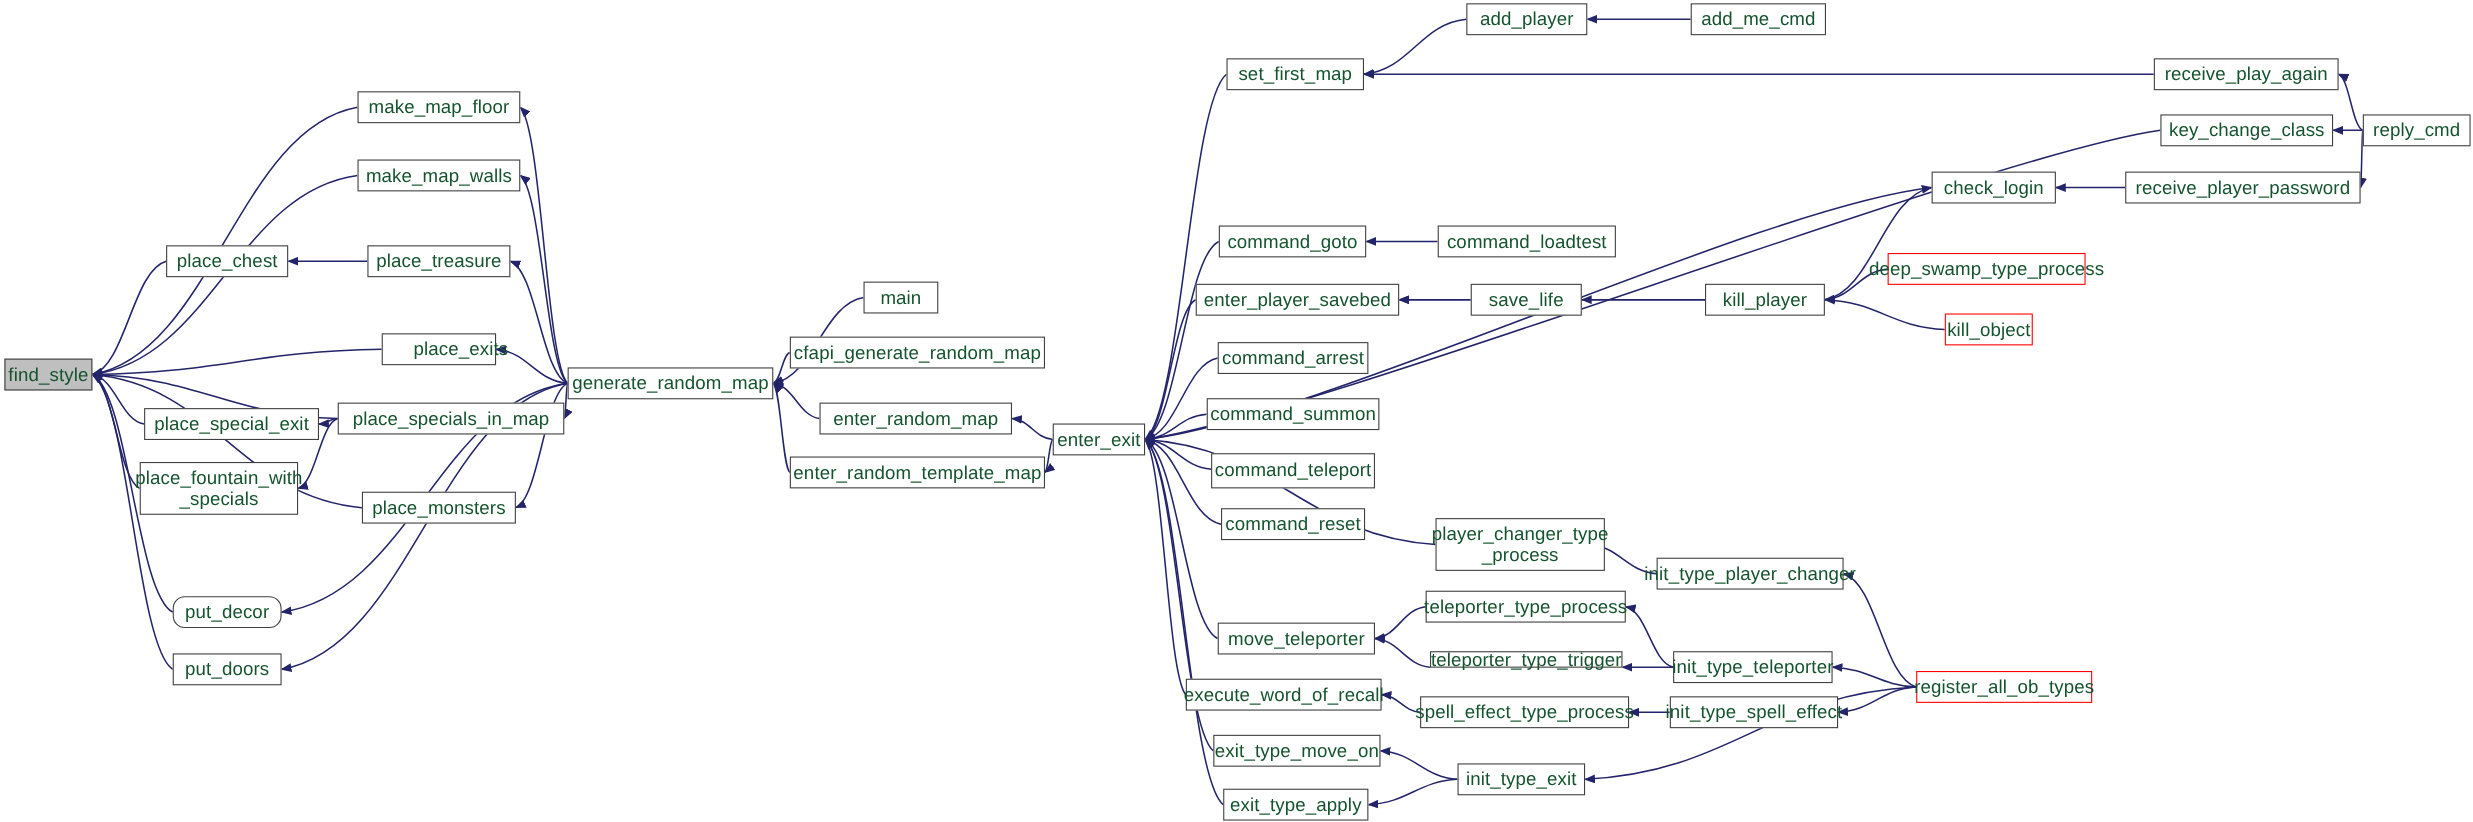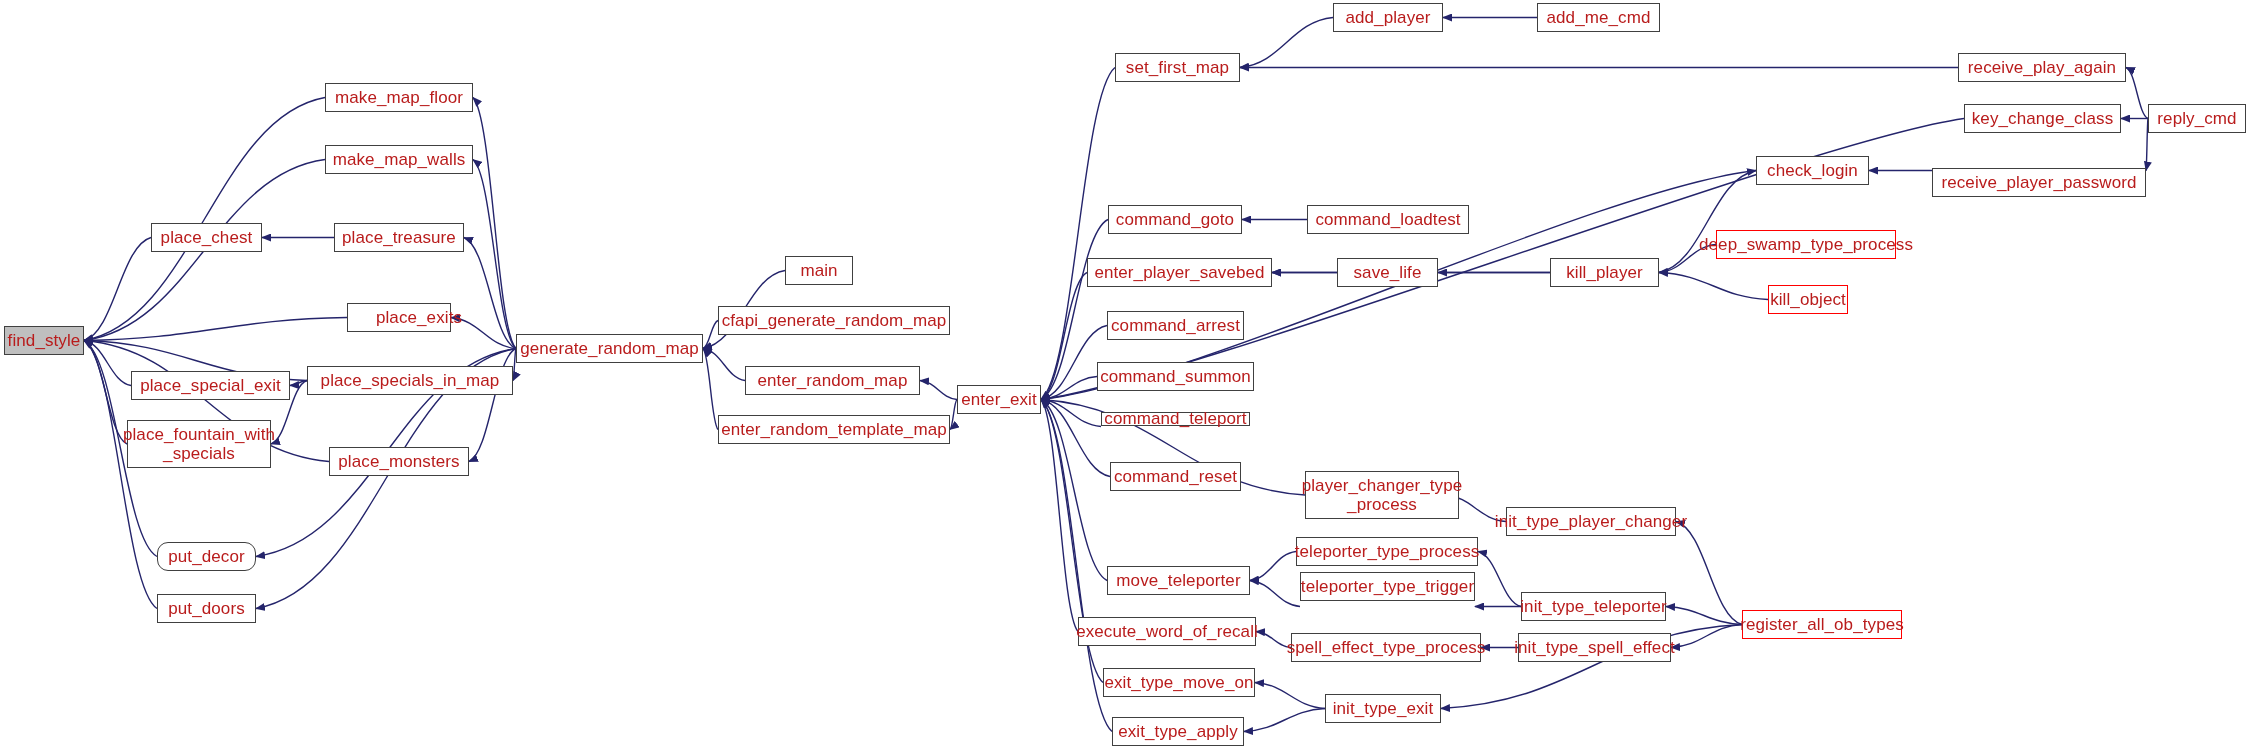--- a/index.html
+++ b/index.html
@@ -35,21 +35,21 @@
   }
   .node {
     position: absolute;
     box-sizing: border-box;
     display: flex;
     align-items: center;
     justify-content: center;
     text-align: center;
     background: #ffffff;
     border: 1px solid #404040;
-    color: #b91c1c;
+    color: #14532d;
     font-size: 17px;
     line-height: 1.12;
     letter-spacing: 0.1px;
     white-space: pre-line;
     cursor: default;
   }
   .node.current {
     background: #bfbfbf;
     border: 1px solid #404040;
   }
@@ -155,39 +155,39 @@
       <div class="node" style="left: 718px; top: 306px; width: 232px; height: 29px;">cfapi_generate_random_map</div>
       <div class="node" style="left: 745px; top: 366px; width: 175px; height: 29px;">enter_random_map</div>
       <div class="node" style="left: 718px; top: 415px; width: 232px; height: 29px;">enter_random_template_map</div>
       <div class="node" style="left: 957px; top: 385px; width: 84px; height: 29px;">enter_exit</div>
       <div class="node" style="left: 1115px; top: 53px; width: 125px; height: 29px;">set_first_map</div>
       <div class="node" style="left: 1333px; top: 3px; width: 110px; height: 29px;">add_player</div>
       <div class="node" style="left: 1537px; top: 3px; width: 123px; height: 29px;">add_me_cmd</div>
       <div class="node" style="left: 1958px; top: 53px; width: 168px; height: 29px;">receive_play_again</div>
       <div class="node" style="left: 1964px; top: 104px; width: 157px; height: 29px;">key_change_class</div>
       <div class="node" style="left: 2148px; top: 104px; width: 98px; height: 29px;">reply_cmd</div>
-      <div class="node" style="left: 1932px; top: 168px; width: 214px; height: 29px;">receive_player_password</div>
+      <div class="node" style="left: 1932px; top: 156px; width: 214px; height: 29px;">receive_player_password</div>
       <div class="node" style="left: 1756px; top: 156px; width: 113px; height: 29px;">check_login</div>
       <div class="node" style="left: 1108px; top: 205px; width: 134px; height: 29px;">command_goto</div>
       <div class="node" style="left: 1307px; top: 205px; width: 162px; height: 29px;">command_loadtest</div>
       <div class="node" style="left: 1087px; top: 258px; width: 185px; height: 29px;">enter_player_savebed</div>
       <div class="node" style="left: 1337px; top: 258px; width: 101px; height: 29px;">save_life</div>
       <div class="node" style="left: 1550px; top: 258px; width: 109px; height: 29px;">kill_player</div>
       <div class="node red" style="left: 1716px; top: 230px; width: 180px; height: 29px;">deep_swamp_type_process</div>
       <div class="node red" style="left: 1768px; top: 285px; width: 80px; height: 29px;">kill_object</div>
       <div class="node" style="left: 1107px; top: 311px; width: 137px; height: 29px;">command_arrest</div>
       <div class="node" style="left: 1097px; top: 362px; width: 157px; height: 29px;">command_summon</div>
-      <div class="node" style="left: 1101px; top: 412px; width: 149px; height: 14px;">command_teleport</div>
+      <div class="node" style="left: 1101px; top: 412px; width: 149px; height: 32px;">command_teleport</div>
       <div class="node" style="left: 1110px; top: 462px; width: 131px; height: 29px;">command_reset</div>
       <div class="node" style="left: 1305px; top: 471px; width: 154px; height: 48px;">player_changer_type
 _process</div>
       <div class="node" style="left: 1506px; top: 507px; width: 170px; height: 29px;">init_type_player_changer</div>
       <div class="node" style="left: 1107px; top: 566px; width: 143px; height: 29px;">move_teleporter</div>
       <div class="node" style="left: 1296px; top: 537px; width: 182px; height: 29px;">teleporter_type_process</div>
-      <div class="node" style="left: 1300px; top: 572px; width: 175px; height: 29px;">teleporter_type_trigger</div>
+      <div class="node" style="left: 1300px; top: 592px; width: 175px; height: 15px;">teleporter_type_trigger</div>
       <div class="node" style="left: 1521px; top: 592px; width: 145px; height: 29px;">init_type_teleporter</div>
       <div class="node" style="left: 1078px; top: 617px; width: 178px; height: 29px;">execute_word_of_recall</div>
       <div class="node" style="left: 1291px; top: 633px; width: 190px; height: 29px;">spell_effect_type_process</div>
       <div class="node" style="left: 1518px; top: 633px; width: 153px; height: 29px;">init_type_spell_effect</div>
       <div class="node red" style="left: 1742px; top: 610px; width: 160px; height: 29px;">register_all_ob_types</div>
       <div class="node" style="left: 1103px; top: 668px; width: 152px; height: 29px;">exit_type_move_on</div>
       <div class="node" style="left: 1325px; top: 694px; width: 116px; height: 29px;">init_type_exit</div>
       <div class="node" style="left: 1112px; top: 717px; width: 132px; height: 29px;">exit_type_apply</div>
     </div>
 </div>

